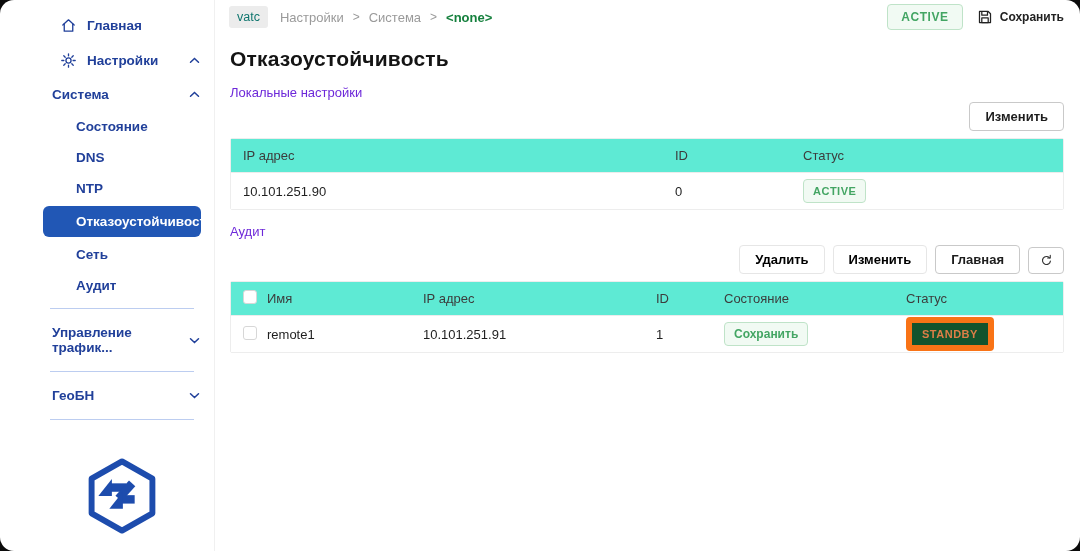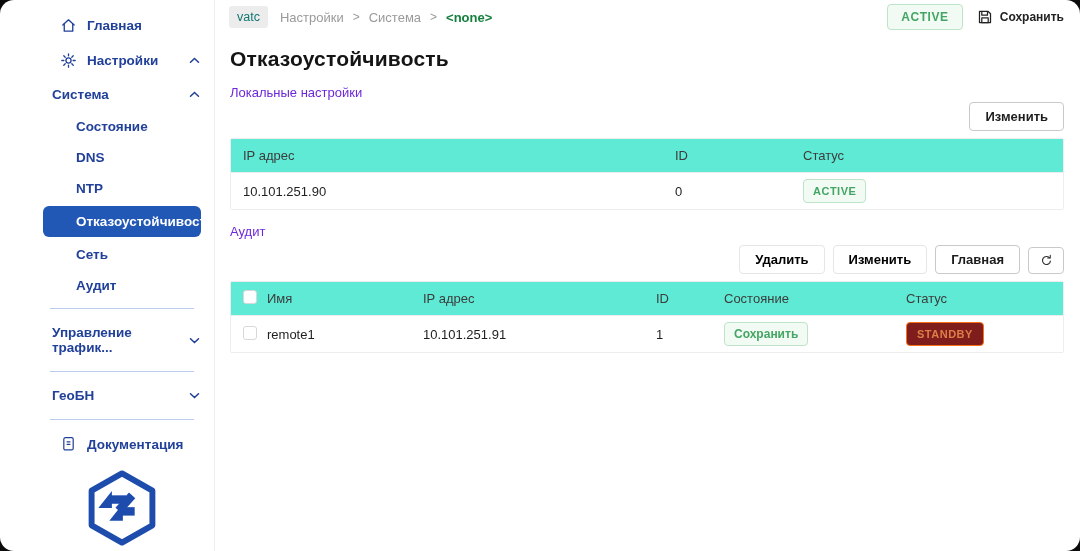--- a/index.html
+++ b/index.html
@@ -42,21 +42,21 @@
   .tbl{border:1px solid #ededed;border-radius:2px;margin-top:7px;font-size:13px;}
   .tbl-head{display:grid;align-items:center;background:#5eead4;height:33px;color:#3c3c3c;}
   .tbl-row{display:grid;align-items:center;background:#fff;height:37px;border-top:1px solid #ececec;color:#1f1f1f;cursor:pointer;}
   .t1 .tbl-head,.t1 .tbl-row{grid-template-columns:432px 128px 1fr;padding-left:12px;}
   .t2 .tbl-head,.t2 .tbl-row{grid-template-columns:24px 156px 233px 68px 182px 1fr;padding-left:12px;}
   .cell{padding-right:8px;white-space:nowrap;overflow:hidden;}
   .checkbox{width:14px;height:14px;border:1px solid #d7d7d7;border-radius:3px;background:#fff;display:inline-block;cursor:pointer;}
 
   .badge-green{display:inline-block;color:#43a563;background:#f1faf3;border:1px solid #bfe3c8;border-radius:4px;padding:5px 9px;font-size:11px;letter-spacing:.5px;font-weight:600;}
   .badge-green.state{font-size:12px;letter-spacing:0;padding:4px 9px;}
-  .badge-orange{display:inline-block;color:#dd7e47;background:#7f1d1d;border:1px solid #f97316;border-radius:4px;padding:5px 10px;font-size:11px;letter-spacing:.5px;font-weight:600;}
+  .badge-orange{display:inline-block;color:#dd7e47;background:#14532d;border:6px solid #f97316;border-radius:4px;padding:5px 10px;font-size:11px;letter-spacing:.5px;font-weight:600;}
 </style>
 </head>
 <body>
 
 <div class="stage">
 <div class="app">
 
   <div class="sidebar">
     <div class="nav">
 
@@ -118,29 +118,20 @@
         <span>ГеоБН</span>
         <span class="chev down">
           <svg width="11" height="7" viewBox="0 0 11 7" fill="none" stroke="currentColor" stroke-width="1.5" stroke-linecap="round">
                 <path d="M1.5 5.3 5.5 1.5 9.5 5.3"></path>
               </svg>
         </span>
       </div>
 
       <hr class="divider">
 
-      <div class="nav-item">
-        <span class="ico">
-          <svg width="15" height="16" viewBox="0 0 16 17" fill="none" stroke="#21409a" stroke-width="1.3" stroke-linejoin="round">
-                <rect x="3" y="1.8" width="10" height="13" rx="1.6"></rect>
-                <path d="M6 6.2h4M6 9h4"></path>
-              </svg>
-        </span>
-        <span>Документация</span>
-      </div>
     </div>
 
     <div class="logo-wrap">
       <span>
         <svg width="76" height="82" viewBox="0 0 90 96">
           <polygon points="45,7 81,27.5 81,68.5 45,89 9,68.5 9,27.5" fill="none" stroke="#1d4cad" stroke-width="7" stroke-linejoin="round"></polygon>
           <g stroke="#1d4cad" stroke-width="10" fill="none">
             <path d="M30 38h20"></path>
             <path d="M57 33 41 51"></path>
             <path d="M42 52h18"></path>

